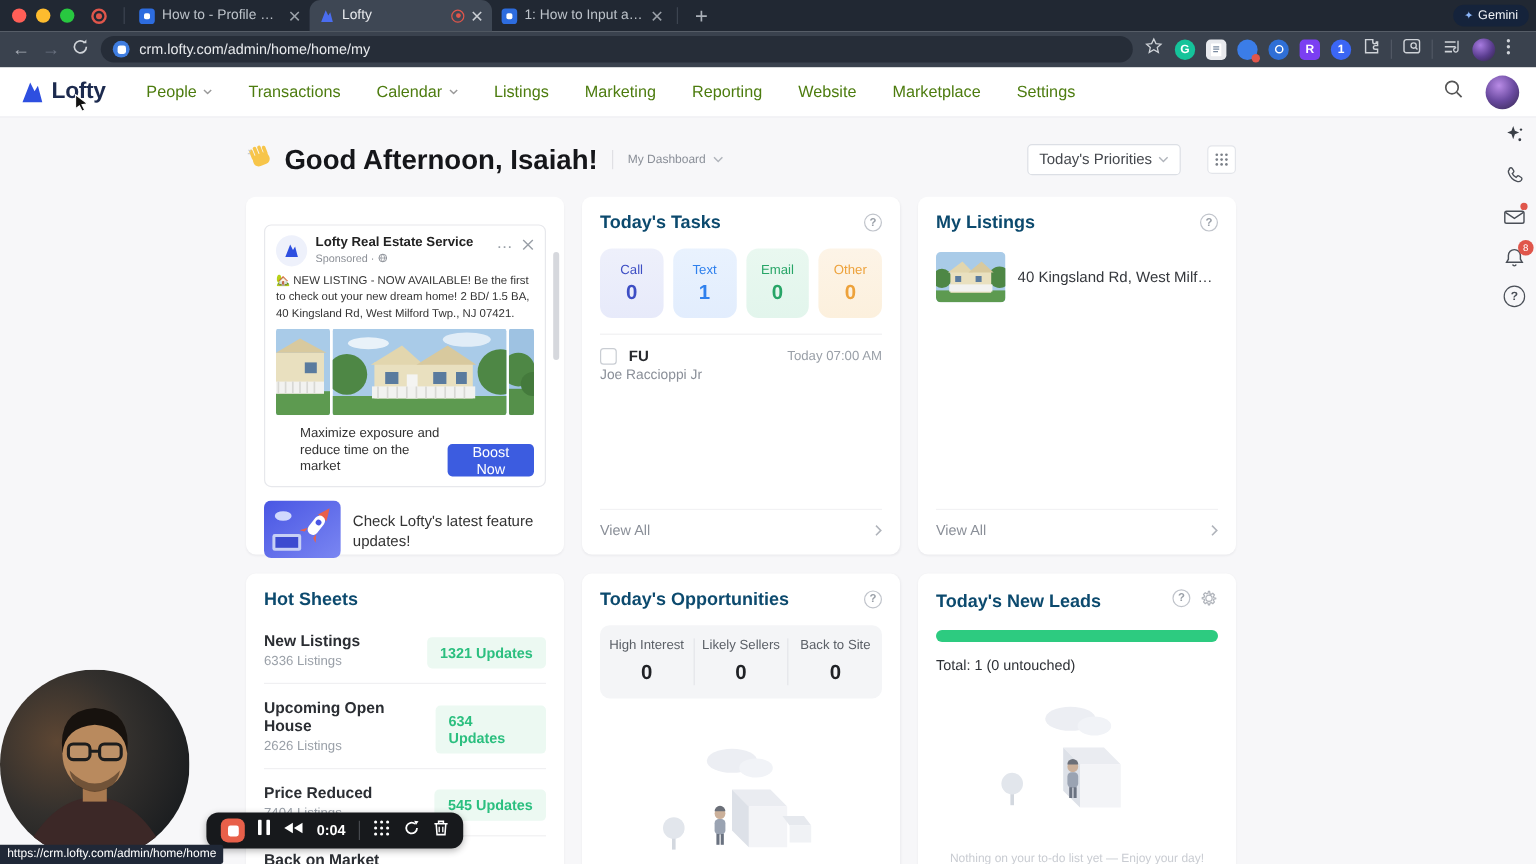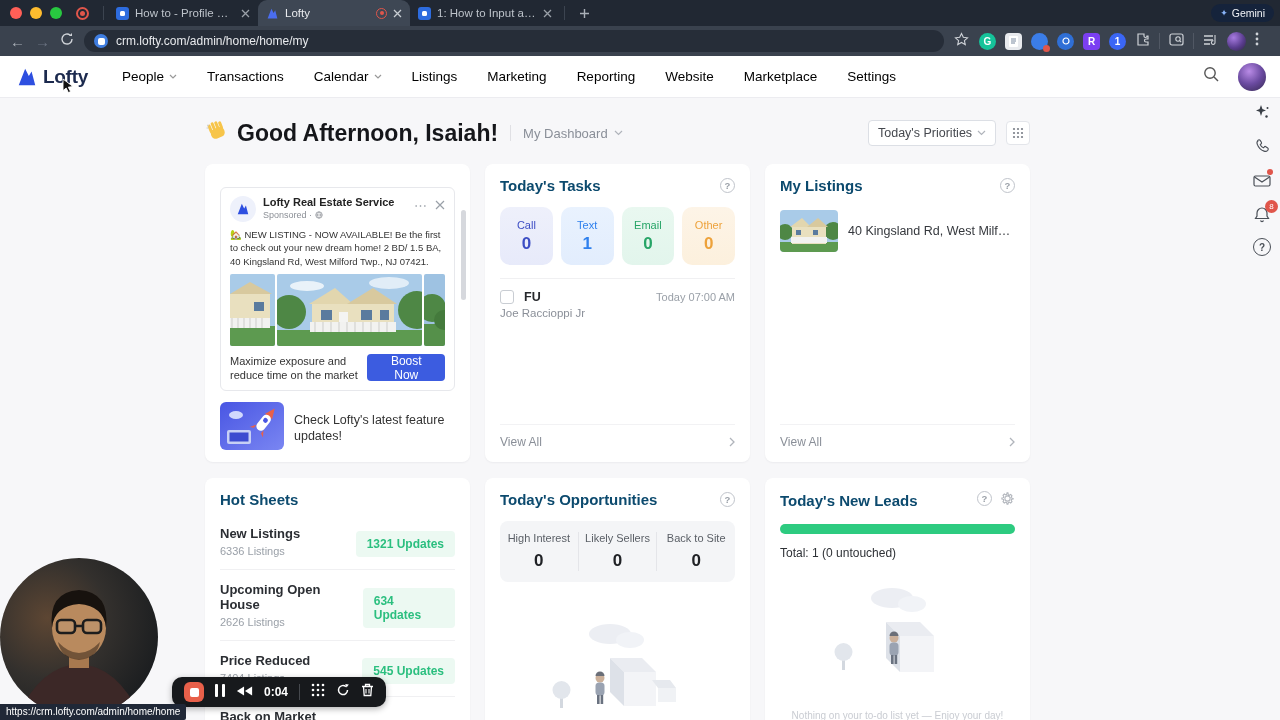--- a/index.html
+++ b/index.html
@@ -41,33 +41,33 @@
   .ext { width:17px; height:17px; border-radius:50%; display:flex; align-items:center; justify-content:center; font-size:10px; font-weight:bold; color:#fff; position:relative; flex:none;}
   .ext.sq { border-radius:4px; }
   .ext-badge { position:absolute; right:-2px; bottom:-2px; width:7px; height:7px; background:#e0564b; border-radius:50%; }
   .tb-div { width:1px; height:16px; background:#515864; }
   .avatar-sm { width:19px; height:19px; border-radius:50%; background:radial-gradient(circle at 35% 30%, #a77be0 0%, #5a3d8f 55%, #2c2440 100%); flex:none;}
 
   
   .appnav { position:absolute; top:56px; left:0; right:0; height:42px; background:#fff; border-bottom:1px solid #ececf0; display:flex; align-items:center; z-index:20; }
   .brand { display:flex; align-items:center; gap:5px; margin-left:16px; margin-right:34px; }
   .brand-name { font-size:19px; font-weight:bold; color:#1c2a4e; letter-spacing:-.3px; }
-  .menu { display:flex; align-items:flex-start; gap:30px; font-size:13.5px; color:#000000; }
+  .menu { display:flex; align-items:flex-start; gap:30px; font-size:13.5px; color:#4d7c0f; }
   .menu-item { display:flex; align-items:center; gap:5px; cursor:pointer; }
   .appnav-right { margin-left:auto; display:flex; align-items:center; gap:18px; margin-right:14px; }
   .avatar-nav { width:28px; height:28px; border-radius:50%; background:radial-gradient(circle at 40% 30%, #b98be6 0%, #6a4aa0 50%, #34284e 100%); }
   .cursor-ptr { position:absolute; left:62px; top:22px; z-index:40; }
 
   
   .content { position:absolute; top:98px; left:205px; width:825px; }
   .header-row { display:flex; align-items:center; margin-top:18px; height:34px; }
   .greeting { font-size:23px; font-weight:bold; color:#15161a; margin-left:8px; }
   .hdr-div { width:1px; height:16px; background:#e0e0e4; margin:0 12px; }
-  .dash-select { display:flex; align-items:center; gap:6px; color:#8a8f98; font-size:13px; }
-  .hdr-right { margin-left:auto; display:flex; align-items:center; gap:10px;text-align:right; }
+  .dash-select { display:flex; align-items:center; gap:6px; color:#8a8f98; font-size:10px; }
+  .hdr-right { margin-left:auto; display:flex; align-items:center; gap:22px;text-align:right; }
   .select-box { width:128px; height:26px; background:#fff; border:1px solid #dcdfe5; border-radius:4px; display:flex; align-items:center; justify-content:space-between; padding:0 9px; font-size:12.5px; color:#45484e; }
   .grid-btn { width:24px; height:24px; background:#fff; border:1px solid #e3e5ea; border-radius:4px; display:flex; align-items:center; justify-content:center; }
 
   .grid3 { display:grid; grid-template-columns:265px 265px 265px; gap:15px; margin-top:14px; }
   .card { background:#fff; border-radius:8px; box-shadow:0 1px 2px rgba(20,20,40,.05); padding:13px 15px; position:relative; display:flex; flex-direction:column; }
   .row1 .card { height:298px; }
   .row2 { margin-top:16px; }
   .row2 .card { height:330px; }
   .card-title { font-size:15px; font-weight:bold; color:#0c4a6e; }
   .card-head { display:flex; align-items:center; }
@@ -83,21 +83,21 @@
   .ad-card { border:1px solid #e7e8ec; border-radius:6px; padding:8px 9px; margin-top:10px; }
   .ad-head { display:flex; align-items:flex-start; gap:7px; }
   .ad-logo { width:26px; height:26px; border-radius:50%; background:#eef1fb; display:flex; align-items:center; justify-content:center; flex:none;}
   .ad-brand { font-size:11px; font-weight:bold; color:#222; }
   .ad-sub { font-size:9px; color:#8b8f96; margin-top:2px; display:flex; align-items:center; gap:3px;}
   .ad-head-icons { margin-left:auto; display:flex; gap:8px; align-items:center; color:#9aa0a8; }
   .ad-body { font-size:9.5px; color:#333; line-height:1.4; margin-top:6px; }
   .ad-photos { display:flex; gap:2px; margin-top:6px; height:72px; }
   .ad-photos > div { overflow:hidden; border-radius:2px; height:100%; }
   .ph-l { width:46px; } .ph-c { width:150px; } .ph-r { width:22px; }
-  .ad-footer { display:flex; align-items:flex-start; margin-top:8px; gap:6px; }
+  .ad-footer { display:flex; align-items:flex-end; margin-top:8px; gap:6px;margin-left:20px; }
   .ad-promo { font-size:11px; color:#333; line-height:1.3; width:148px; }
   .boost-btn { margin-left:auto; background:#3c5ce0; color:#fff; font-size:12px; border:none; border-radius:4px; height:27px; padding:0 13px; }
   .nu-scrollbar { position:absolute; right:4px; top:46px; width:5px; height:90px; background:#d6d8dd; border-radius:3px; }
   .feature-row { display:flex; align-items:center; gap:10px; margin-top:11px; }
   .feature-text { font-size:12.5px; color:#333; line-height:1.35; width:160px; }
 
   
   .tiles { display:flex; gap:8px; margin-top:13px; }
   .tile { width:55px; height:58px; border-radius:10px; display:flex; flex-direction:column; align-items:center; justify-content:center; gap:3px; }
   .tile .tl { font-size:11px; } .tile .tv { font-size:17px; font-weight:bold; }

